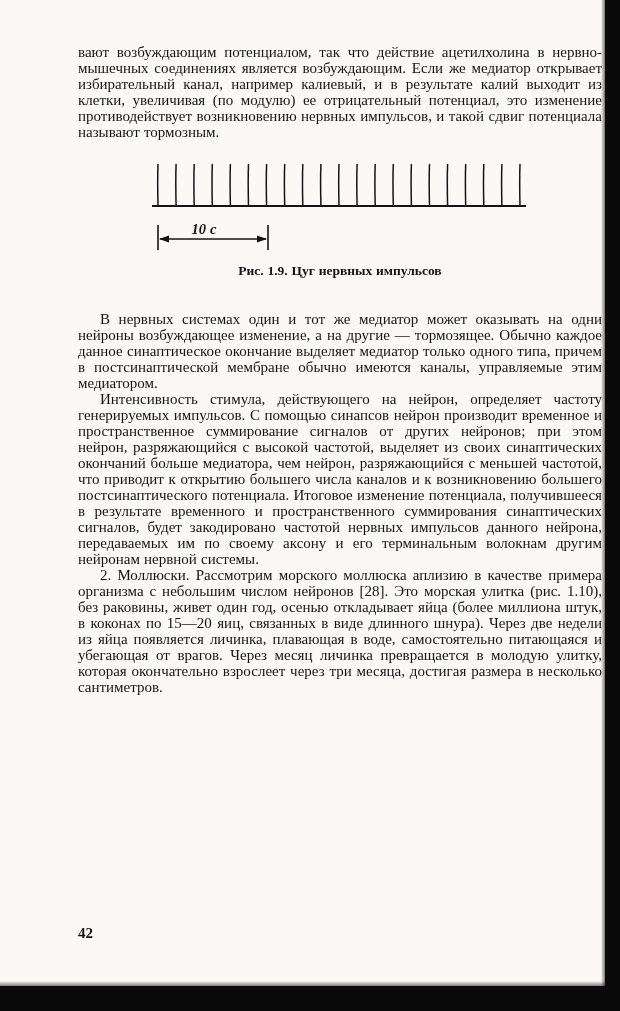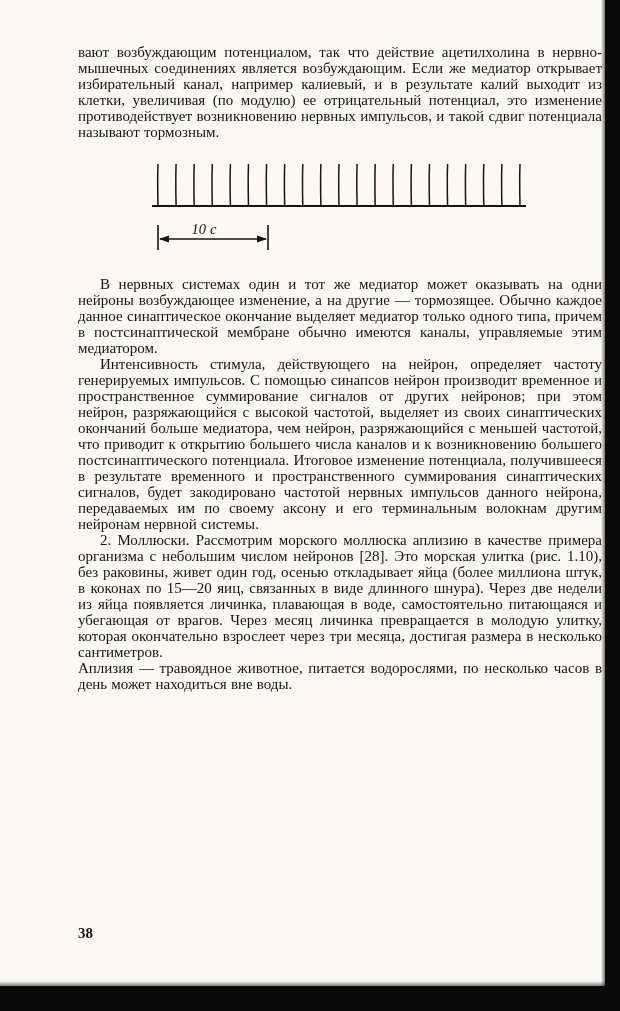--- a/index.html
+++ b/index.html
@@ -10,21 +10,21 @@
     font-family: "Liberation Serif", "DejaVu Serif", serif;
     color: #141414;
   }
   .text-block {
     position: absolute; left: 78px; top: 44px; width: 524px;
     font-size: 15px; line-height: 16px;
     text-align: justify; word-spacing: 0.4px;
   }
   .text-block p { margin: 0; text-indent: 22px; }
   .text-block p.no-indent { text-indent: 0; }
-  figure { margin: 12px 0 21px 0; padding: 0; }
+  figure { margin: 12px 0 32px 0; padding: 0; font-weight: bold; }
   figcaption { margin-top: 8px; text-align: center; font-size: 13.5px; }
   .lead { font-weight: normal; }
   .page-number {
     position: absolute; left: 78px; top: 925px;
     font-size: 15px; font-weight: bold;
   }
   .scan-right { position: absolute; top: 0; right: 0; width: 15px; height: 100%; background: #0a0a0a; }
   .scan-right:before {
     content: ""; position: absolute; left: -4px; top: 0; width: 4px; height: 100%;
     background: linear-gradient(to right, rgba(10,10,10,0), rgba(10,10,10,0.55));
@@ -50,24 +50,24 @@
         </g>
       <g stroke="#141414" stroke-width="1.6" fill="#141414">
         <line x1="80" y1="73" x2="80" y2="98"></line>
         <line x1="190" y1="73" x2="190" y2="98"></line>
         <line x1="82" y1="87" x2="188" y2="87"></line>
         <polygon points="81,87 91,83.6 91,90.4" stroke="none"></polygon>
         <polygon points="189,87 179,83.6 179,90.4" stroke="none"></polygon>
       </g>
       <text x="126" y="82" text-anchor="middle" font-size="14.5" font-style="italic" stroke="none" fill="#141414">10 с</text>
     </svg>
+    <figcaption>Рис. 1.9. Цуг нервных импульсов</figcaption>
   </figure>
 
   <p>В нервных системах один и тот же медиатор может оказывать на одни нейроны возбуждающее изменение, а на другие — тормозящее. Обычно каждое данное синаптическое окончание выделяет медиатор только одного типа, причем в постсинаптической мембране обычно имеются каналы, управляемые этим медиатором.</p>
   <p>Интенсивность стимула, действующего на нейрон, определяет частоту генерируемых импульсов. С помощью синапсов нейрон производит временное и пространственное суммирование сигналов от других нейронов; при этом нейрон, разряжающийся с высокой частотой, выделяет из своих синаптических окончаний больше медиатора, чем нейрон, разряжающийся с меньшей частотой, что приводит к открытию большего числа каналов и к возникновению большего постсинаптического потенциала. Итоговое изменение потенциала, получившееся в результате временного и пространственного суммирования синаптических сигналов, будет закодировано частотой нервных импульсов данного нейрона, передаваемых им по своему аксону и его терминальным волокнам другим нейронам нервной системы.</p>
   <p><span class="lead">2. Моллюски.</span> <span>Рассмотрим морского моллюска аплизию в качестве примера организма с небольшим числом нейронов [28]. Это морская улитка (рис. 1.10), без раковины, живет один год, осенью откладывает яйца (более миллиона штук, в коконах по 15—20 яиц, связанных в виде длинного шнура). Через две недели из яйца появляется личинка, плавающая в воде, самостоятельно питающаяся и убегающая от врагов. Через месяц личинка превращается в молодую улитку, которая окончательно взрослеет через три месяца, достигая размера в несколько сантиметров.</span></p>
-  <p class="no-indent">Аплизия — травоядное животное, питается водорослями, по несколько часов в день может находиться вне воды.</p>
 </div>
 
-<div class="page-number">38</div>
+<div class="page-number">42</div>
 
 <div class="scan-right"></div>
 <div class="scan-bottom"></div>
 
 </body></html>

